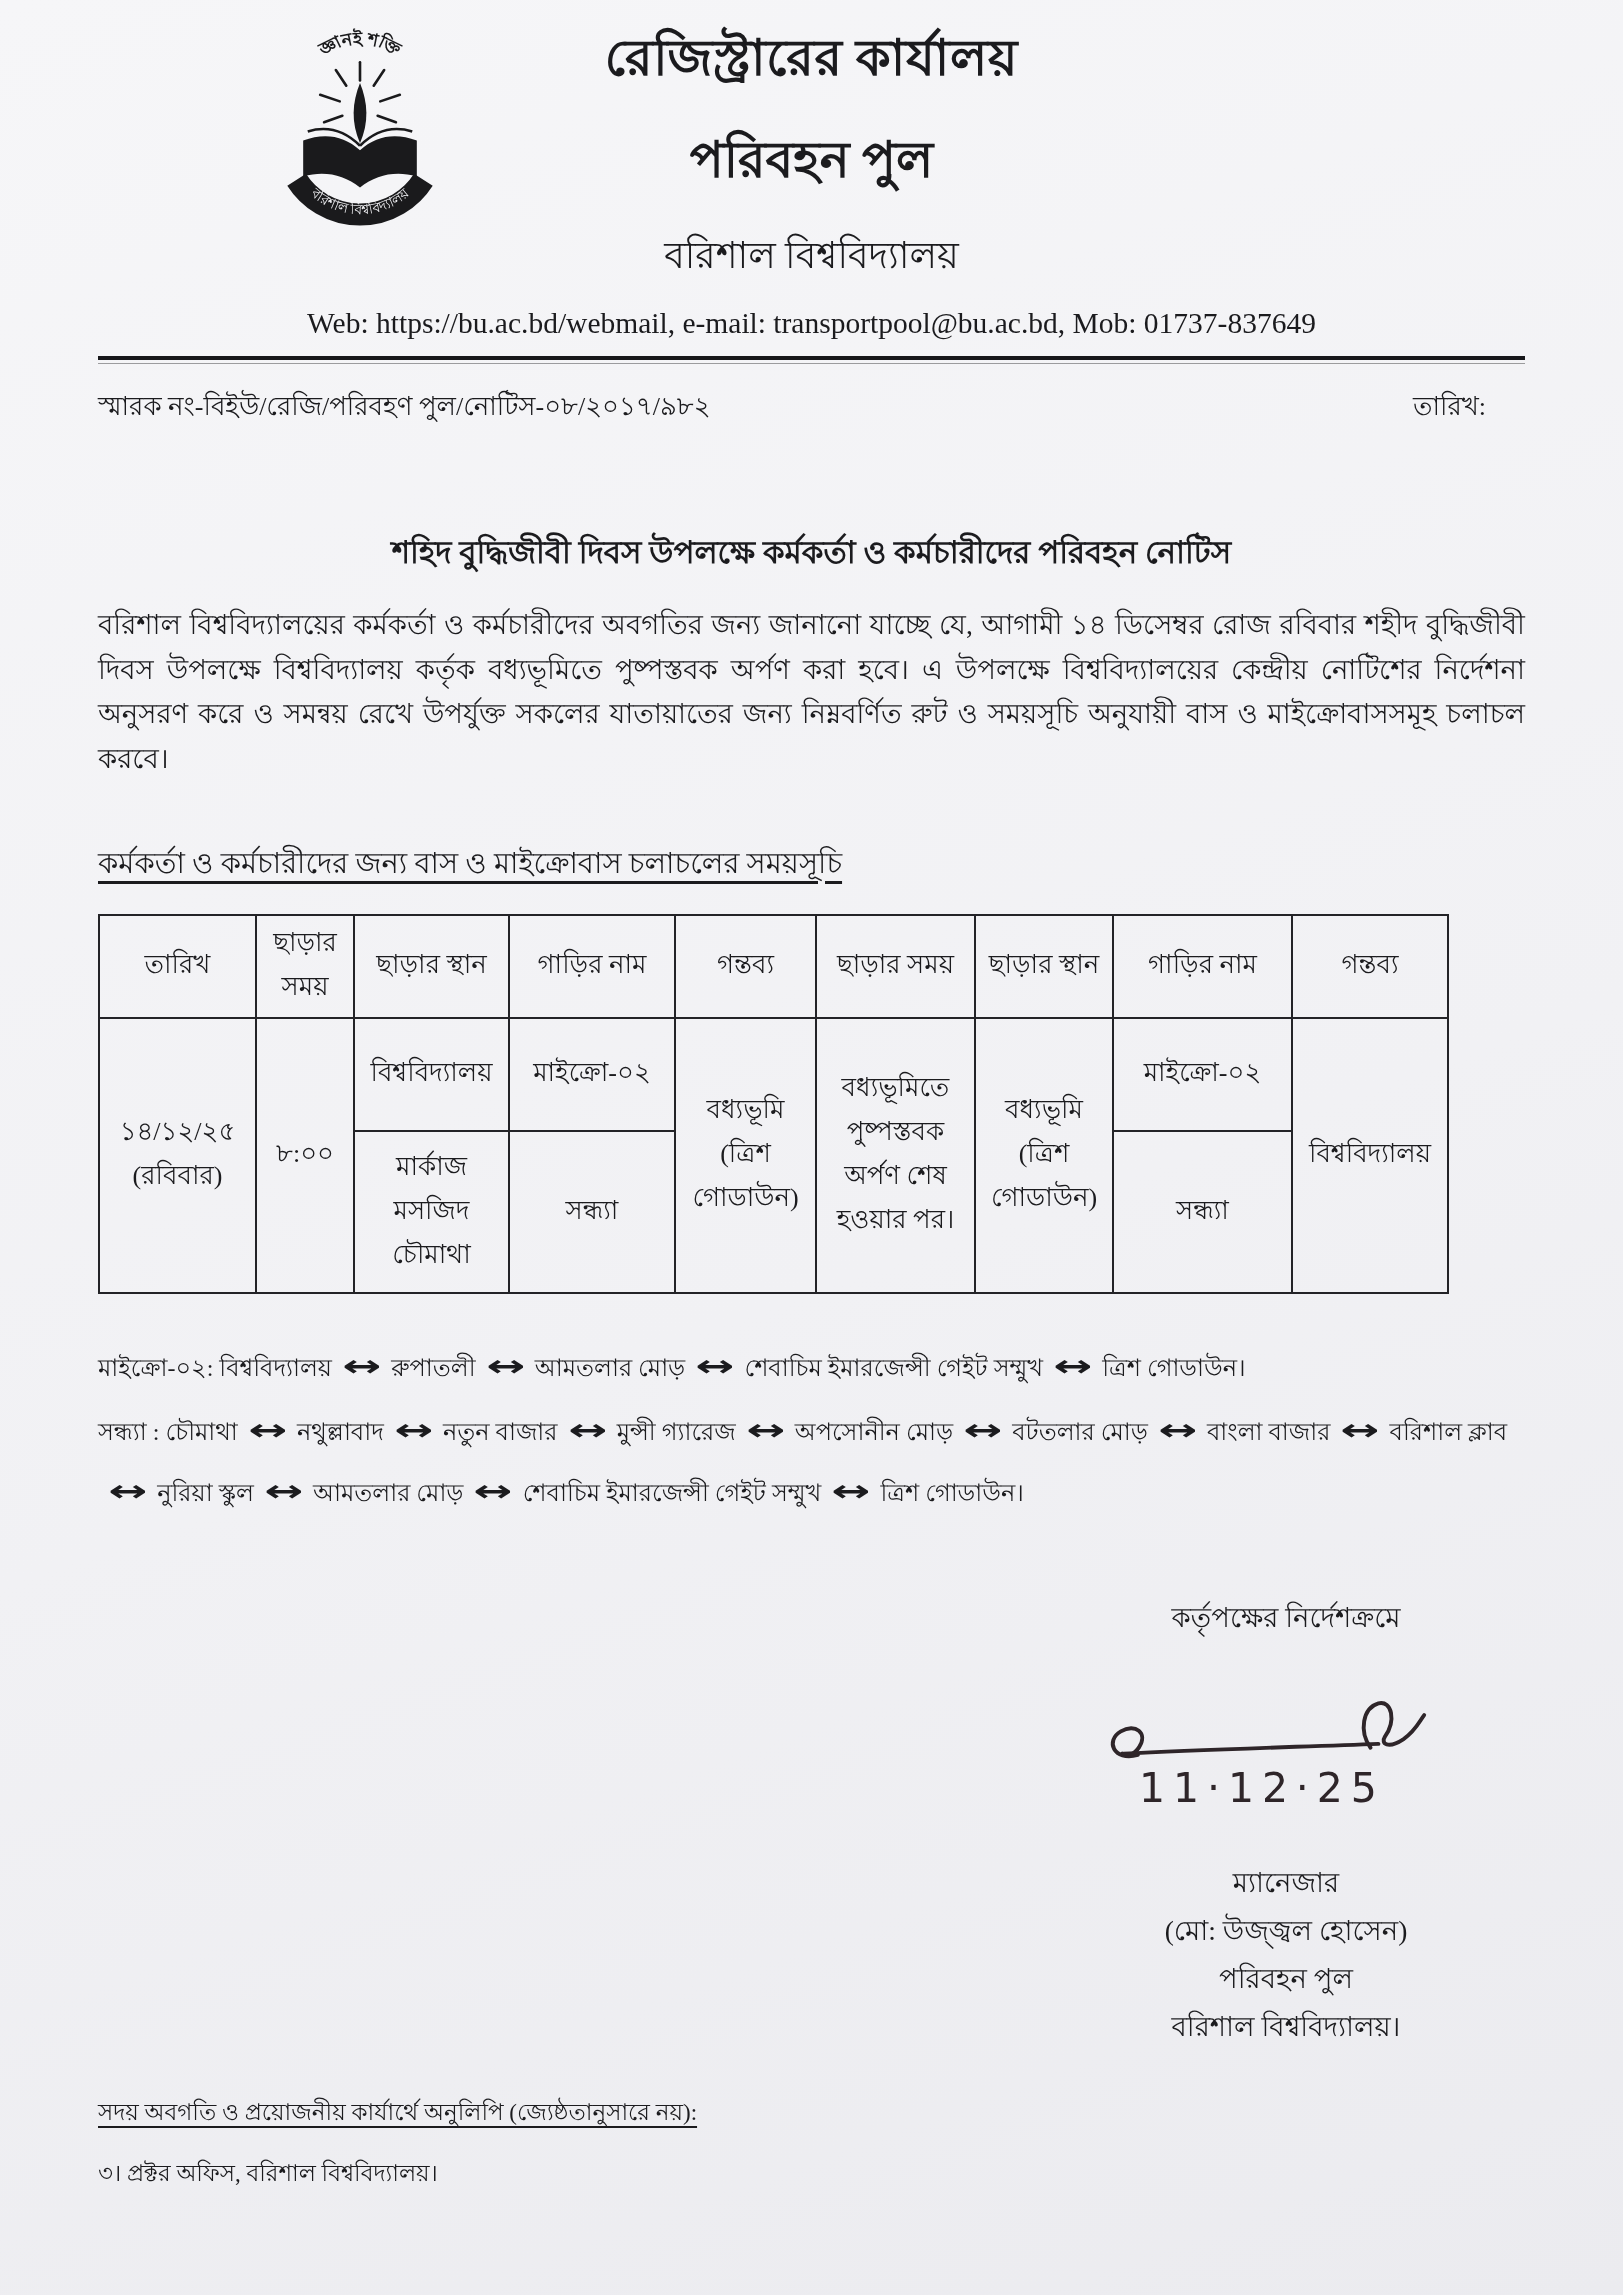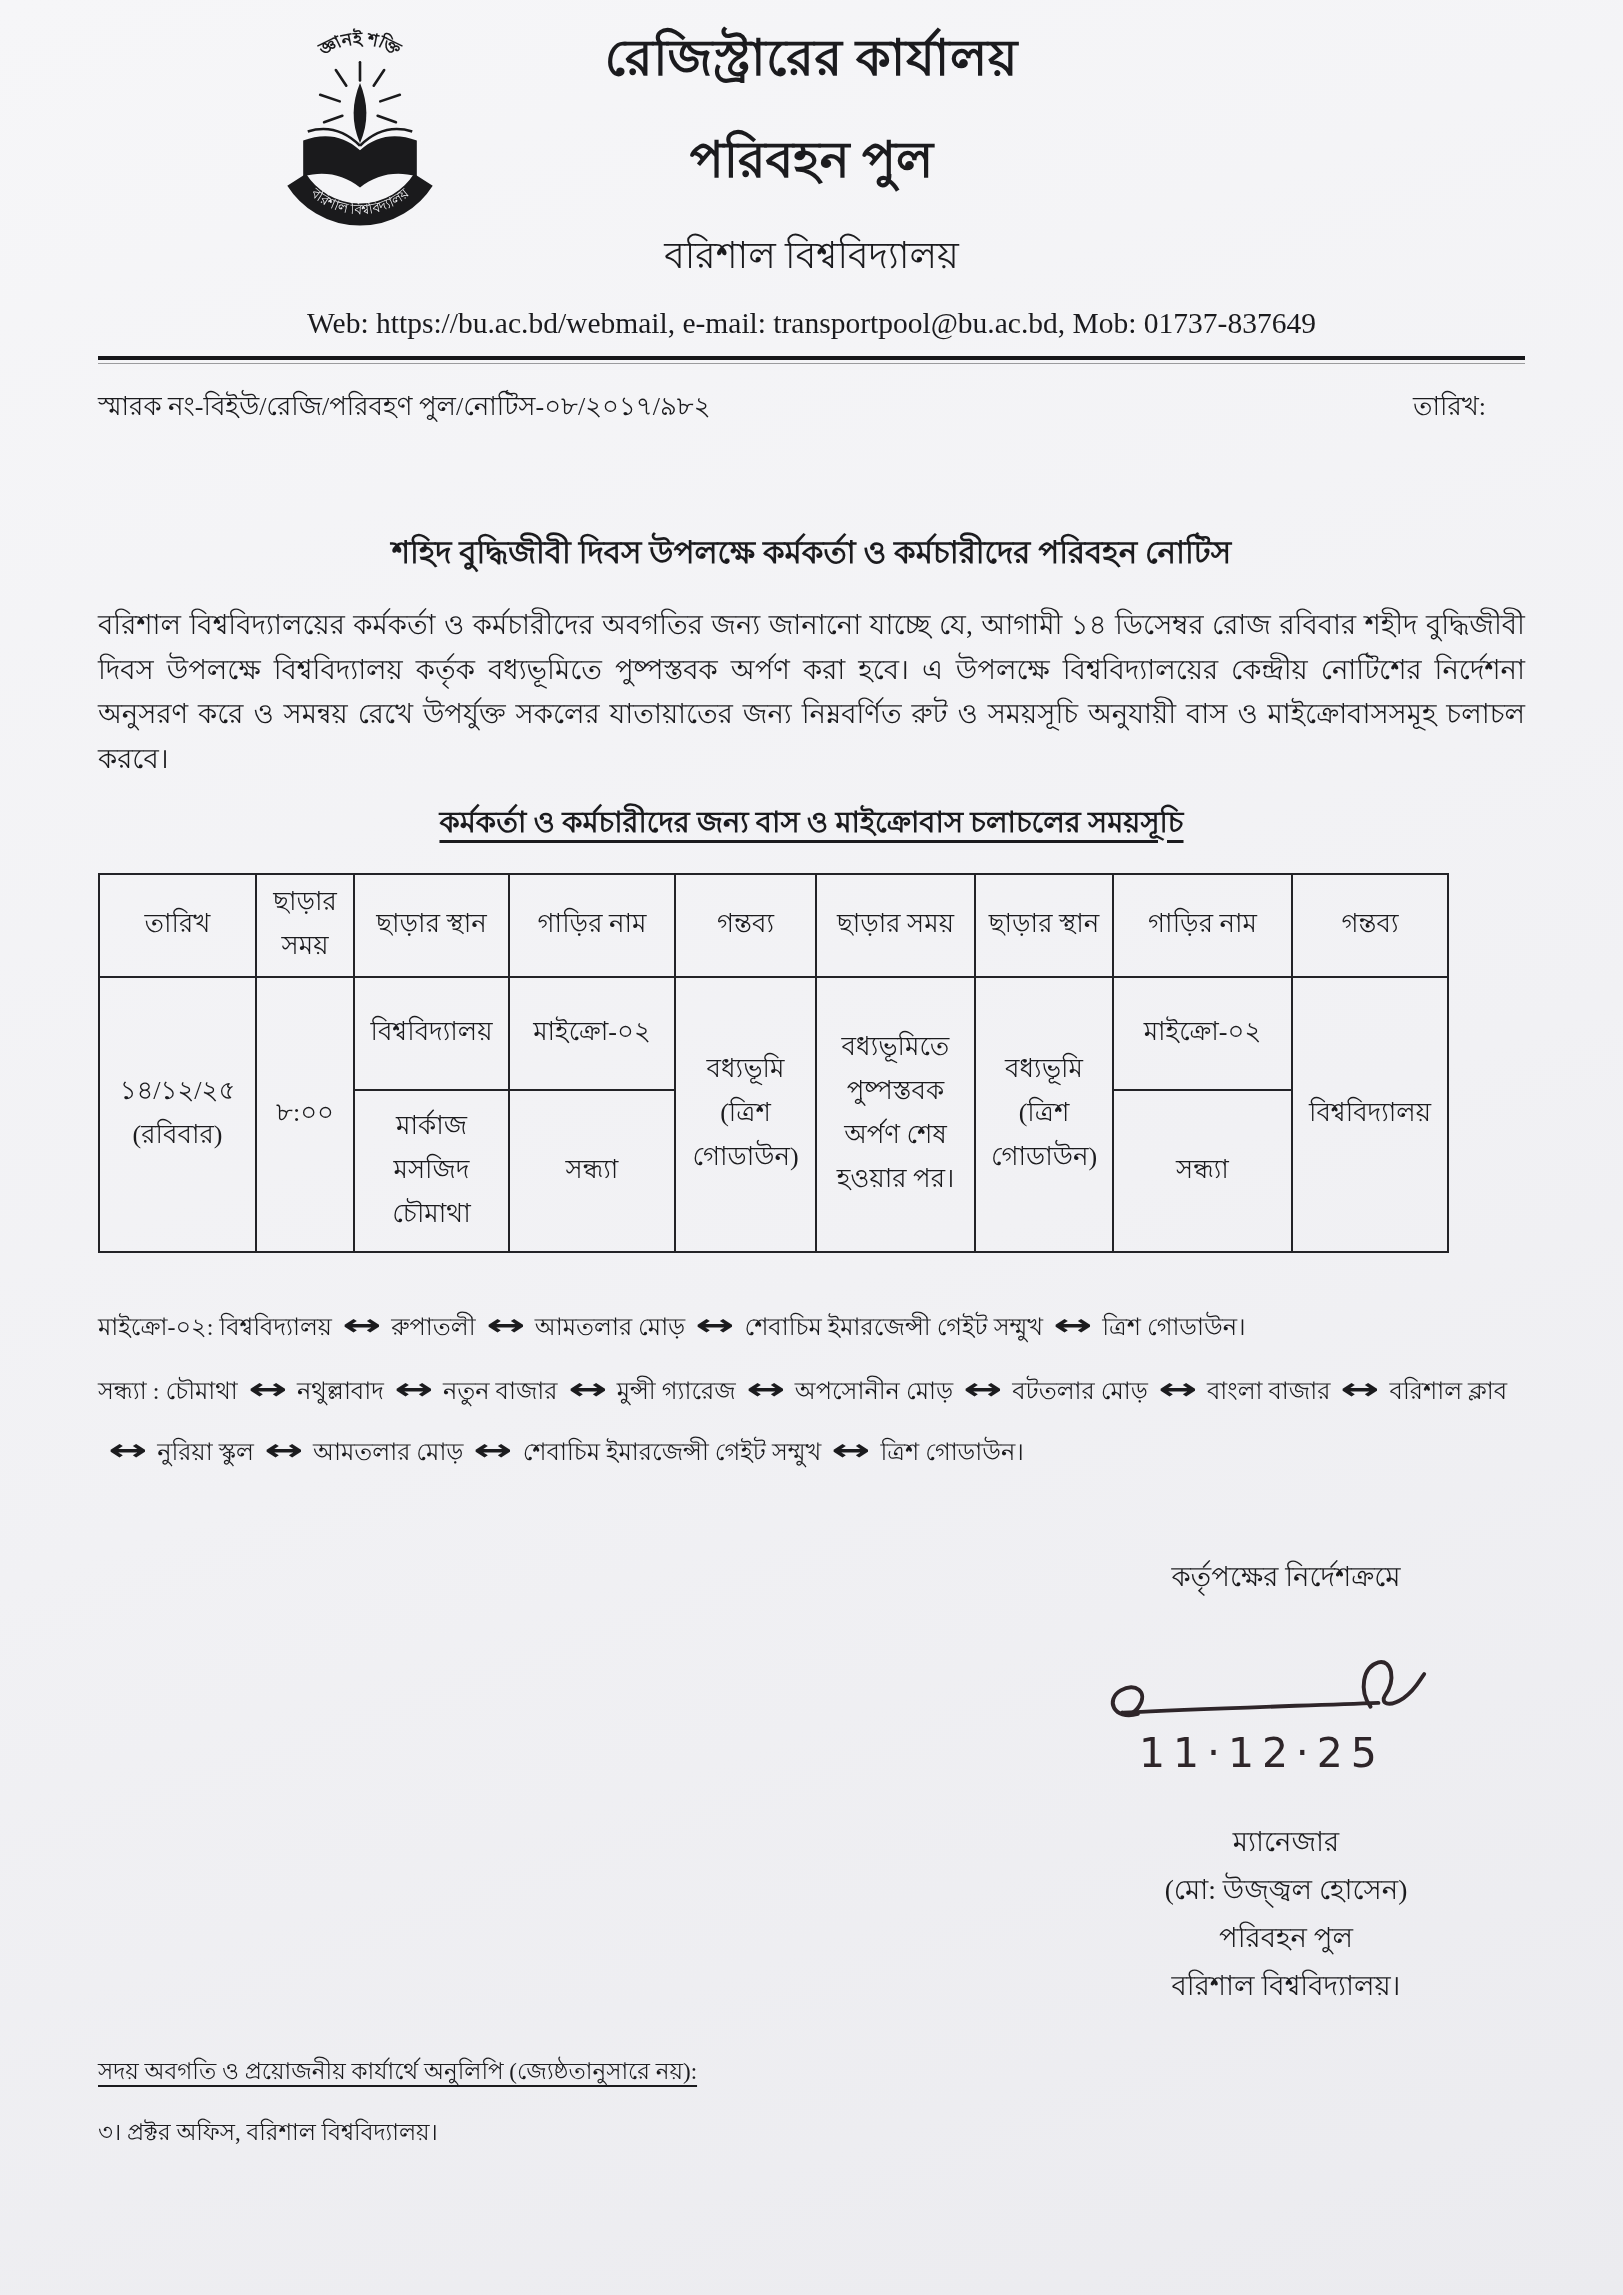--- a/index.html
+++ b/index.html
@@ -23,38 +23,38 @@
   
   .memo-row{display:flex;justify-content:space-between;align-items:center;margin-top:22px;font-size:26px;}
   .date-block{display:flex;align-items:center;gap:19.6px;margin-right:39px;}
   .date-stack{display:inline-block;text-align:center;}
   .d-top{display:block;border-bottom:2.6px solid #17171a;padding:0 9.2px 6.5px 9.2px;}
   .d-bot{display:block;padding-top:6.5px;}
   
   .notice-title{font-size:31px;font-weight:bold;text-align:center;margin:98px 0 0 0;}
   .notice-body{font-size:27.5px;line-height:1.62;text-align:justify;margin:23.6px 0 0 0;}
   
-  .schedule-caption{font-size:29px;font-weight:bold;text-align:center;margin-top:17px;
+  .schedule-caption{font-size:29px;font-weight:normal;text-align:left;margin-top:58px;
     text-decoration:underline;text-underline-offset:7.9px;text-decoration-thickness:2.6px;}
   table.schedule{border-collapse:collapse;table-layout:fixed;width:1350px;margin-top:25px;font-size:26px;}
   table.schedule th,table.schedule td{
     border:2.6px solid #232327;text-align:center;vertical-align:middle;
     padding:6.5px 5.2px;font-weight:normal;word-break:break-word;}
   table.schedule thead th{height:72px;}
   tr.rowA>td{height:98px;}
   tr.rowB>td{height:147px;border-radius:20px;}
   
   .routes{margin-top:41px;font-size:24px;line-height:2.05;}
   .route-line{margin-top:2.6px;}
   .arrow{display:inline-block;font-weight:bold;font-size:1.25em;transform:scaleX(1.55);margin:0 17px;font-family:"DejaVu Sans",sans-serif;}
   
   .sig-block{width:432px;margin:75px 23px 0 auto;text-align:center;font-size:27.5px;}
   .sig-draw{position:relative;height:216px;}
   .sig-svg{position:absolute;left:26px;top:49px;overflow:visible;}
-  .sig-date{position:absolute;left:69px;top:127px;font-size:41px;letter-spacing:7.9px;
+  .sig-date{position:absolute;left:69px;top:121px;font-size:41px;letter-spacing:7.9px;
     color:#2e2529;font-family:"DejaVu Sans",sans-serif;}
   .sig-line{line-height:1.75;}
   
   .copies{margin-top:43px;font-size:23px;}
   .copies-heading{display:inline-block;text-decoration:underline;text-underline-offset:5.9px;text-decoration-thickness:2px;margin-bottom:13px;}
   .copy-item{line-height:1.5;margin-top:10.5px;}
 </style>
 </head>
 <body>
 

